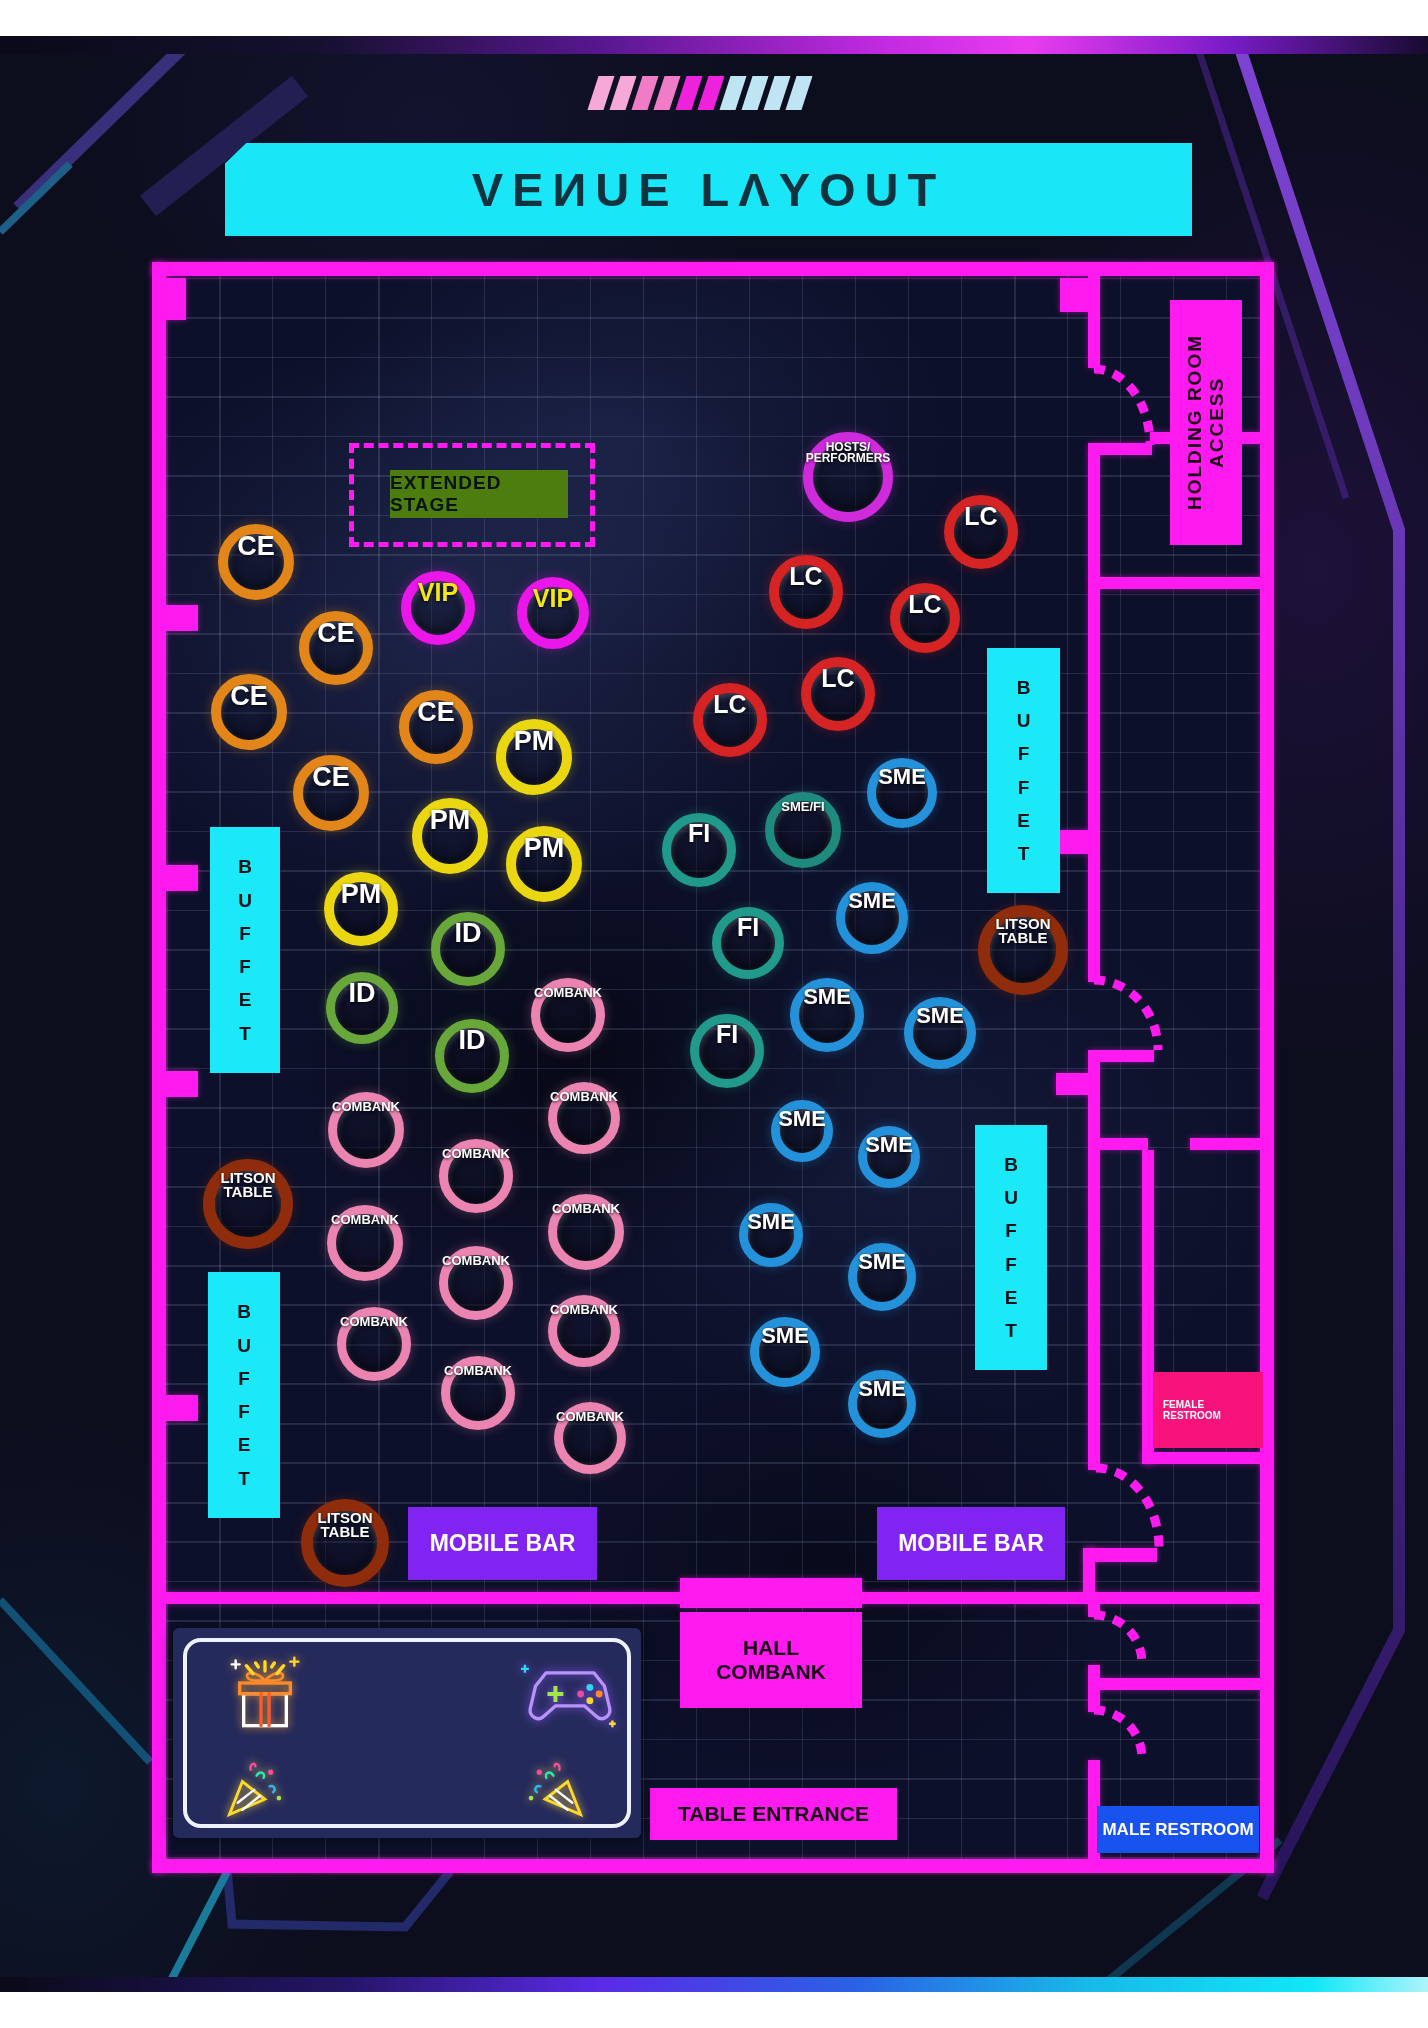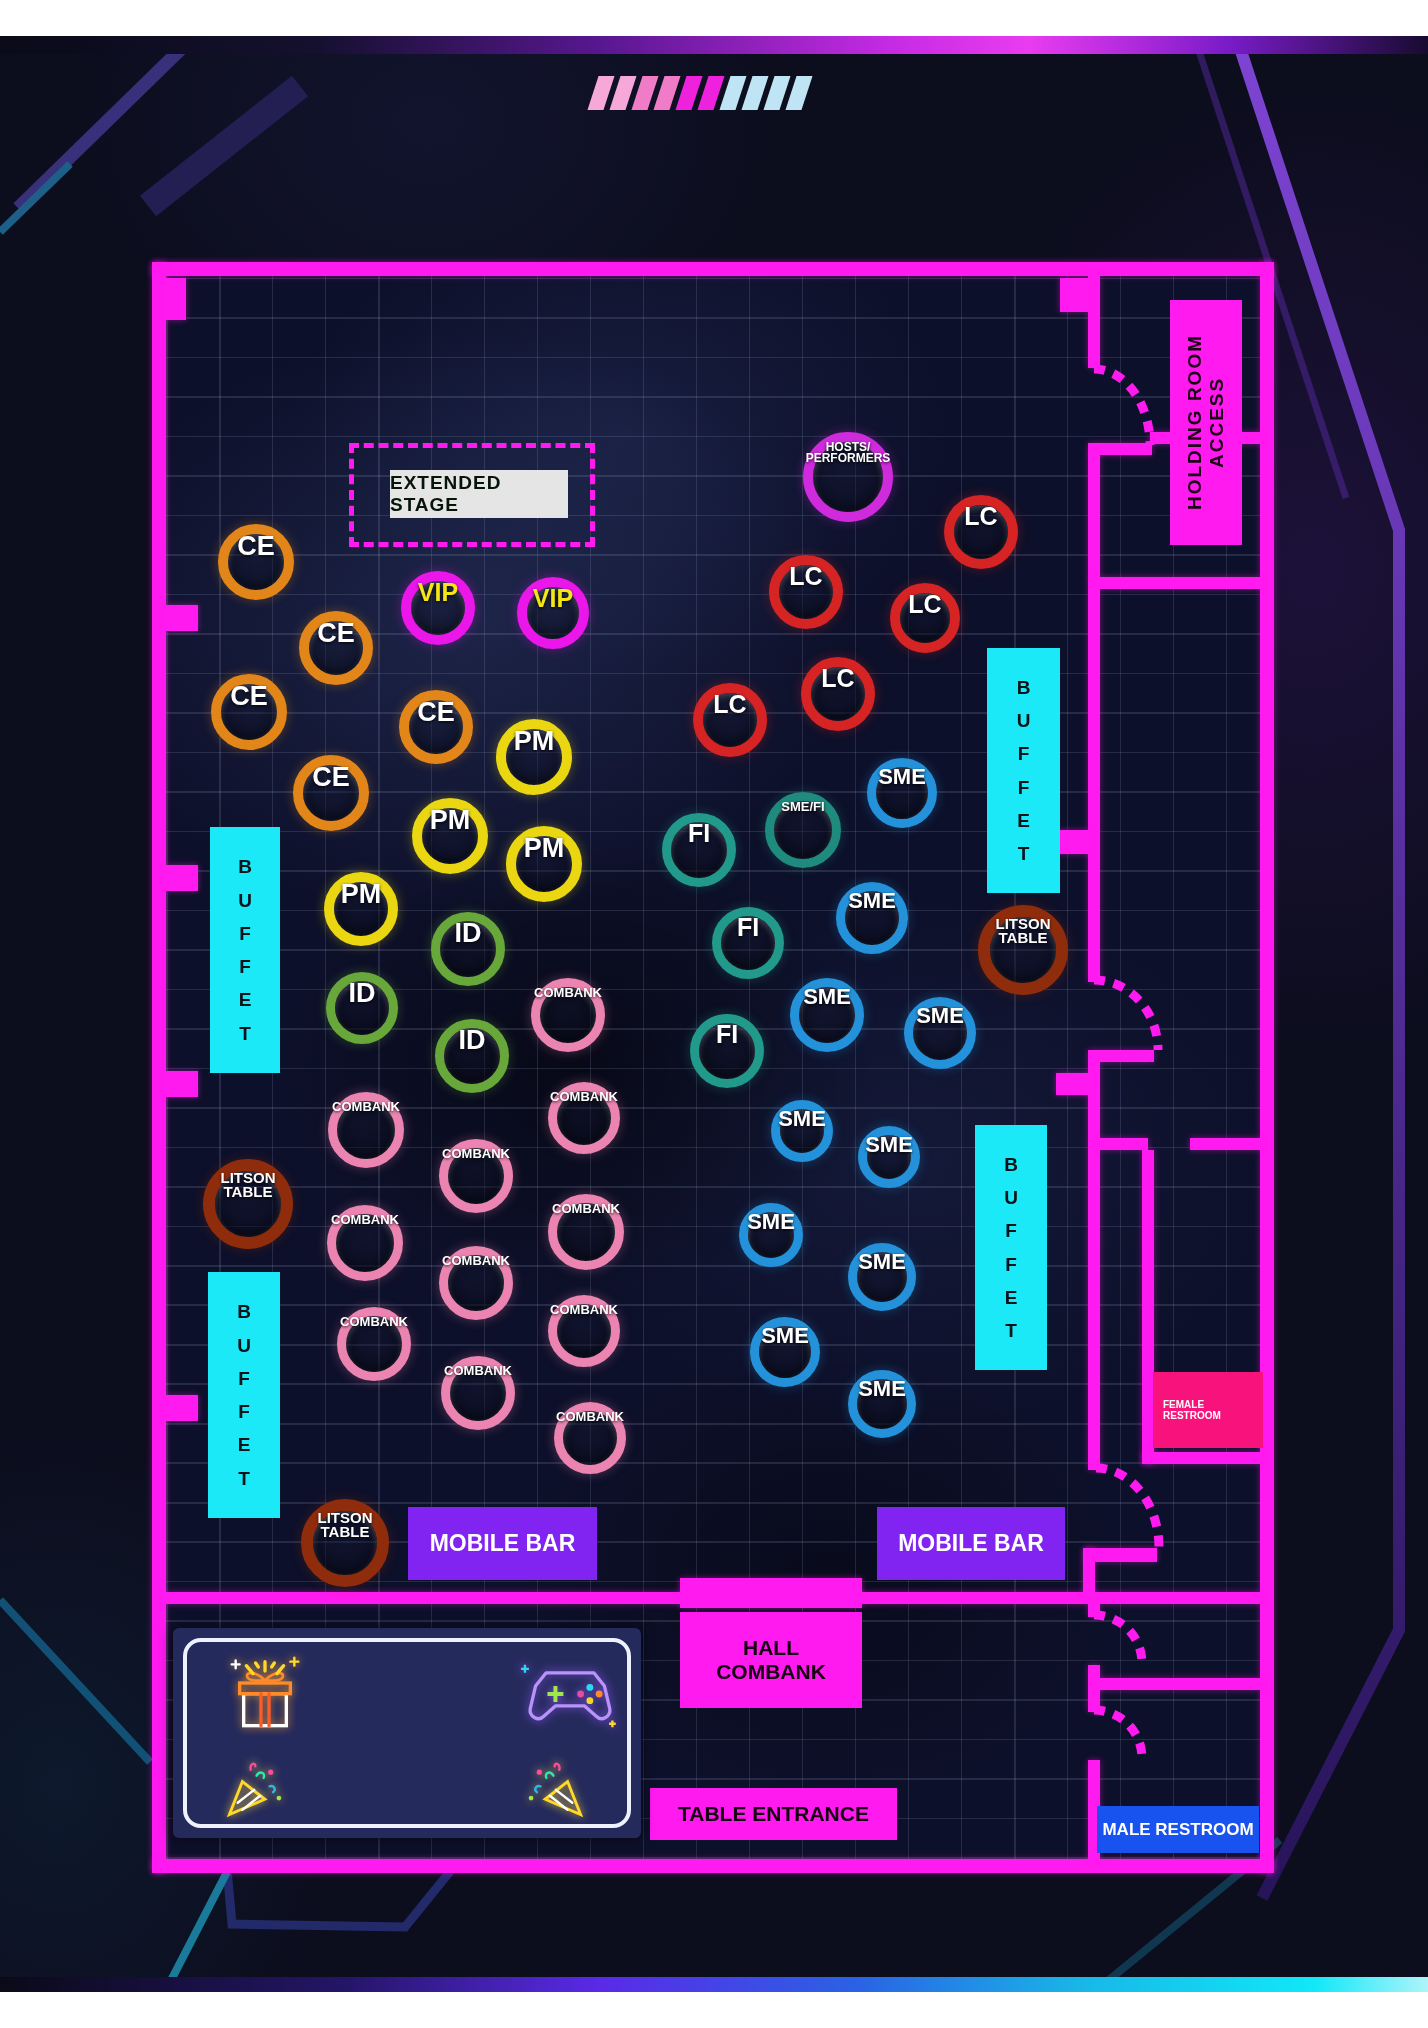--- a/index.html
+++ b/index.html
@@ -42,21 +42,21 @@
   .wall{position:absolute;background:#ff1aef;z-index:12;box-shadow:0 0 6px rgba(255,26,239,.45);}
   #arcs{position:absolute;left:0;top:0;z-index:12;pointer-events:none;}
   #decor{position:absolute;left:0;top:0;z-index:2;pointer-events:none;}
 
   .stage{position:absolute;left:348px;top:263px;width:245px;height:179px;z-index:13;
         border:9px solid #ff1aef;border-bottom-width:14px;box-sizing:border-box;
         display:flex;align-items:center;justify-content:center;box-shadow:0 0 10px rgba(255,26,239,.4);}
   .stage span{color:#fff;font-size:54px;font-weight:800;letter-spacing:3px;}
   .ext-stage{position:absolute;left:349px;top:443px;width:246px;height:104px;z-index:13;
         border:5px dashed #ff1aef;box-sizing:border-box;}
-  .ext-green{position:absolute;left:36px;top:22px;width:178px;height:48px;background:#e5e5e5;
+  .ext-green{position:absolute;left:36px;top:22px;width:178px;height:48px;background:#4d7c0f;
         display:flex;align-items:center;justify-content:center;}
   .ext-green span{color:#07140b;font-size:19px;font-weight:800;letter-spacing:1px;}
 
   .zone{position:absolute;z-index:15;display:flex;align-items:center;justify-content:center;
         font-weight:800;text-align:center;white-space:pre-line;box-sizing:border-box;}
   .zone.rotated span{writing-mode:vertical-rl;transform:rotate(180deg);letter-spacing:2px;}
   .zone.align-left{justify-content:flex-start;text-align:left;padding-left:10px;}
 
   .table{position:absolute;border-radius:50%;z-index:16;display:flex;align-items:flex-start;justify-content:center;
         background:radial-gradient(circle at 50% 38%, rgba(22,26,52,.30), rgba(7,9,20,.55));
@@ -104,20 +104,23 @@
       <span class="slash" style="background: rgb(246, 168, 216);"></span>
       <span class="slash" style="background: rgb(240, 124, 200);"></span>
       <span class="slash" style="background: rgb(240, 124, 200);"></span>
       <span class="slash" style="background: rgb(238, 34, 220);"></span>
       <span class="slash" style="background: rgb(238, 34, 220);"></span>
       <span class="slash" style="background: rgb(191, 228, 244);"></span>
       <span class="slash" style="background: rgb(191, 228, 244);"></span>
       <span class="slash" style="background: rgb(191, 228, 244);"></span>
       <span class="slash" style="background: rgb(191, 228, 244);"></span>
     </div>
+  <div class="title-banner">
+    <span>VEИUE LΛYOUT</span>
+  </div>
 
   <div class="floor"></div>
 
   <div id="walls">
       <div class="wall" style="left: 152px; top: 262px; width: 1122px; height: 14px;"></div>
       <div class="wall" style="left: 152px; top: 262px; width: 14px; height: 1611px;"></div>
       <div class="wall" style="left: 1260px; top: 262px; width: 14px; height: 1611px;"></div>
       <div class="wall" style="left: 152px; top: 1859px; width: 1122px; height: 14px;"></div>
       <div class="wall" style="left: 166px; top: 1592px; width: 1094px; height: 12px;"></div>
       <div class="wall" style="left: 1088px; top: 276px; width: 12px; height: 92px;"></div>

